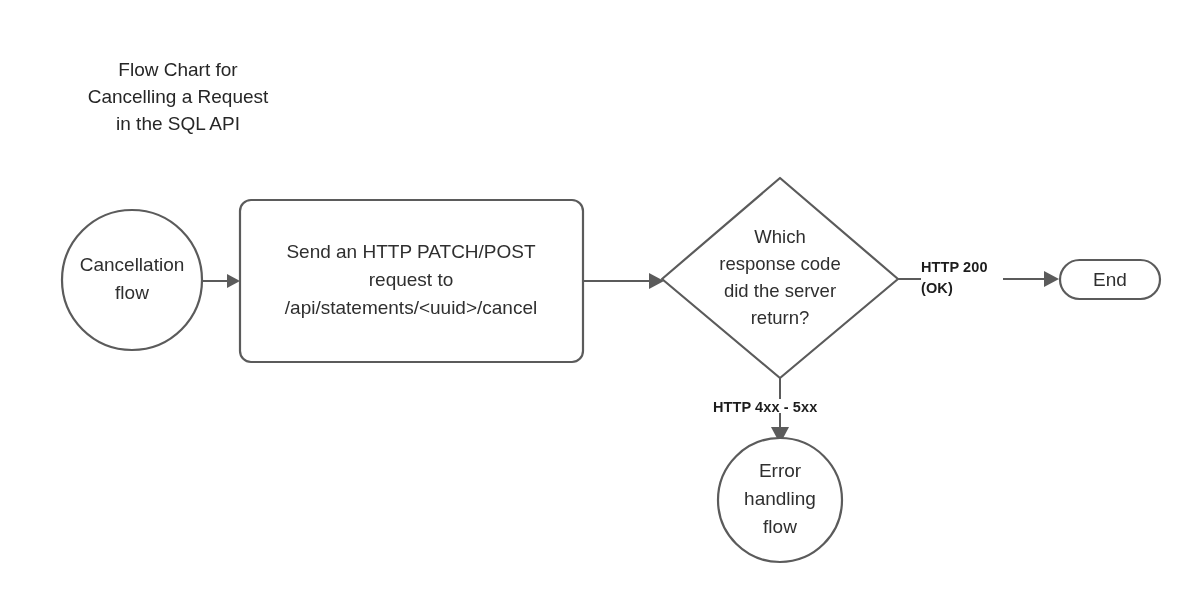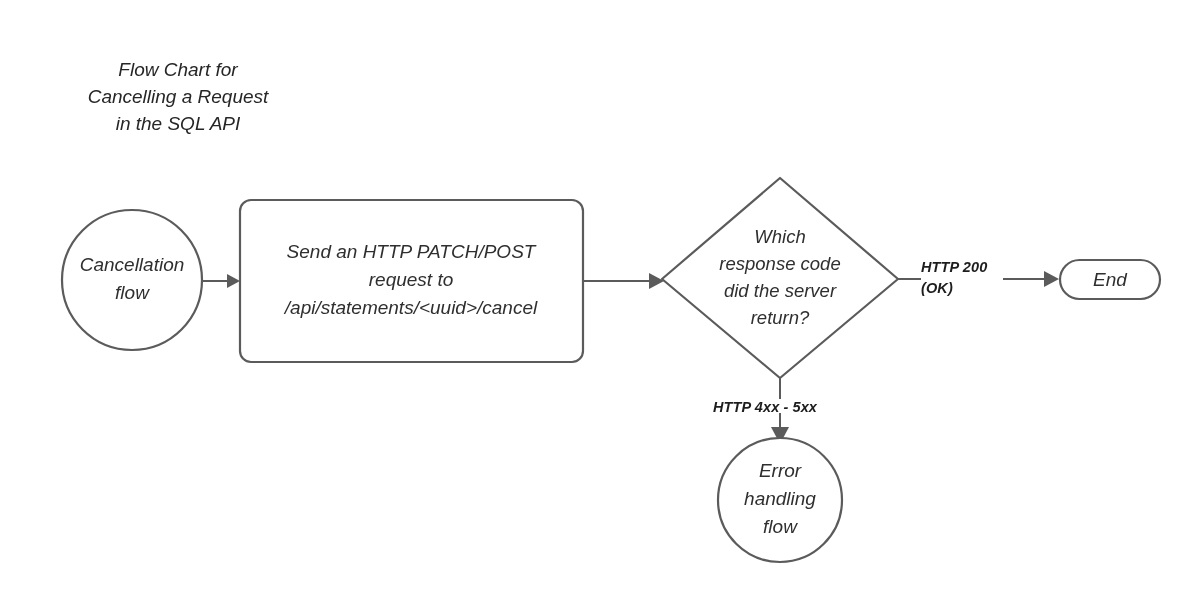--- a/index.html
+++ b/index.html
@@ -11,21 +11,20 @@
     width: 1200px;
     height: 600px;
     font-family: "Liberation Sans", sans-serif;
     overflow: hidden;
   }
   #flowchart-root {
     position: relative;
     width: 1200px;
     height: 600px;
     background: #ffffff;
-    font-style: italic;
   }
   svg.diagram {
     display: block;
     width: 1200px;
     height: 600px;
   }
   .node-shape {
     fill: #ffffff;
     stroke: #5b5b5b;
     stroke-width: 2.2;

